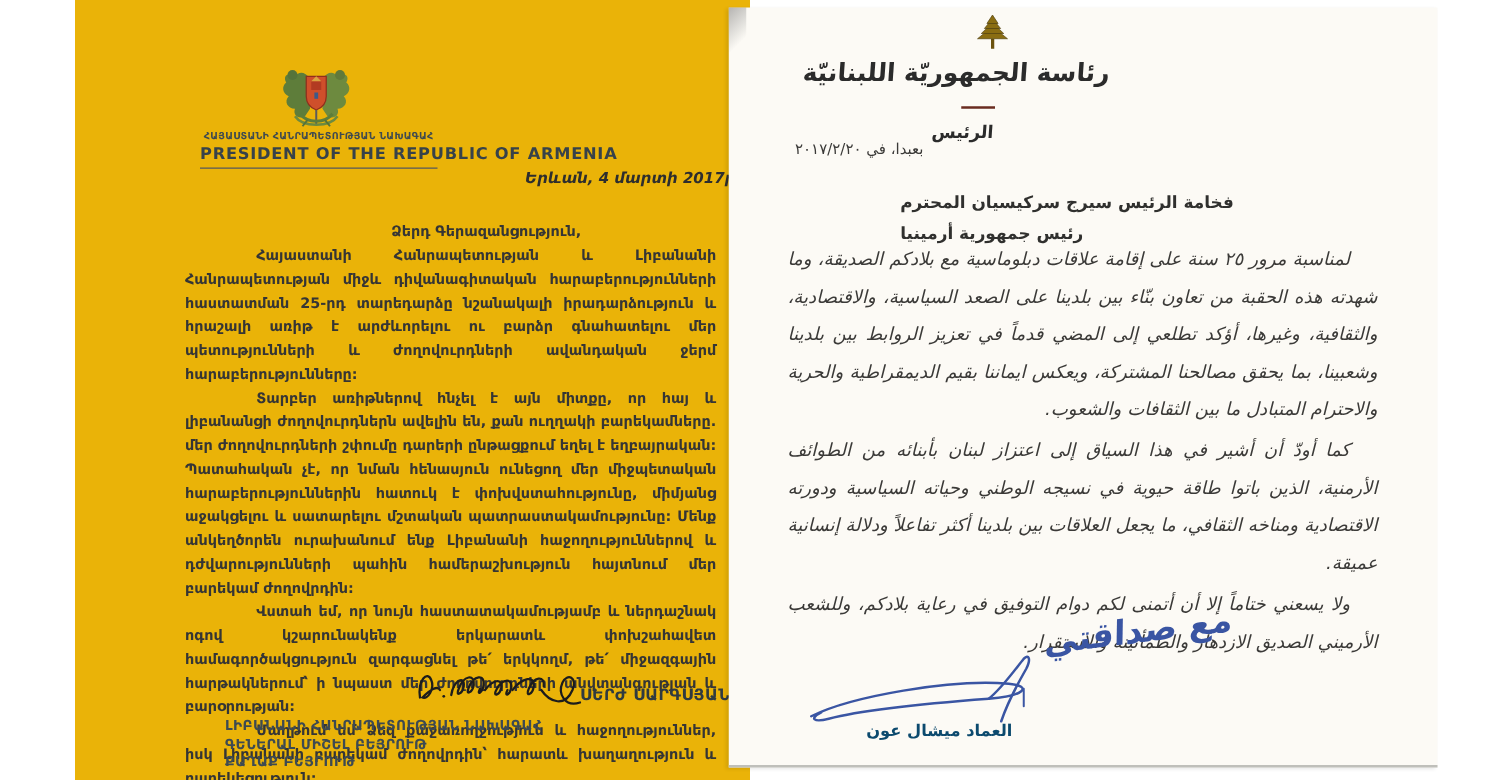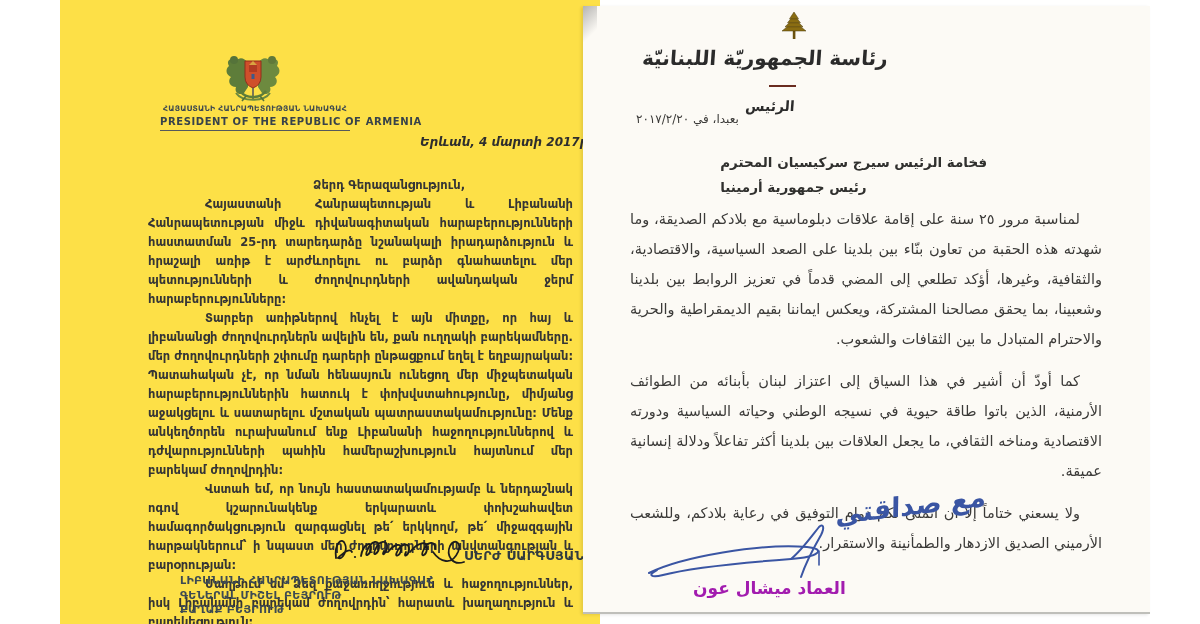--- a/index.html
+++ b/index.html
@@ -1,26 +1,26 @@
 <!DOCTYPE html>
 <html><head>
 <meta charset="utf-8">
 <style>
   html,body{margin:0;padding:0;}
   body{width:1200px;height:624px;overflow:hidden;background:#ffffff;
        font-family:"DejaVu Sans",sans-serif;}
   .canvas{position:relative;width:1200px;height:624px;background:#ffffff;}
 
   
-  .page-left{position:absolute;left:60px;top:0;width:540px;height:624px;background:#fde047;}
+  .page-left{position:absolute;left:60px;top:0;width:540px;height:624px;background:#eab308;}
   .arms{position:absolute;left:162px;top:47px;width:62px;height:58px;}
   .lh-text{position:absolute;left:100px;top:104px;width:190px;text-align:center;
            color:#3f4a50;font-weight:bold;padding-bottom:3px;border-bottom:1.5px solid #55595c;}
   .lh-text .hy{font-size:7.6px;letter-spacing:.25px;white-space:nowrap;}
-  .lh-text .en{font-size:10px;letter-spacing:.6px;white-space:nowrap;margin-top:3px;color:#37424a;}
+  .lh-text .en{font-size:13px;letter-spacing:.6px;white-space:nowrap;margin-top:3px;color:#37424a;}
   .date-line{position:absolute;left:360px;top:135px;font-size:12px;font-weight:bold;
              font-style:italic;color:#2e2e2e;white-space:nowrap;}
   .am-body{position:absolute;left:88px;top:176px;width:425px;font-size:11.5px;line-height:19px;
            color:#353535;font-weight:600;text-align:justify;}
   .am-body p{margin:0;text-indent:57px;}
   .am-body p.salutation{text-align:center;}
   .sig-left{position:absolute;left:270px;top:522px;width:142px;height:56px;}
   .sig-left-name{position:absolute;left:404px;top:512px;font-size:12.5px;font-weight:bold;
                  color:#2f3a40;letter-spacing:.5px;white-space:nowrap;margin-top:36px;}
   .addr{position:absolute;left:120px;top:574px;font-size:11px;font-weight:bold;color:#3d4a52;
@@ -35,25 +35,25 @@
   .calli{position:absolute;left:52px;top:40px;width:260px;text-align:center;font-size:20px;
          font-weight:bold;color:#2b2b2b;transform:skewX(-4deg);white-space:nowrap;}
   .calli-rule{position:absolute;left:186px;top:79px;width:27px;height:2px;background:#6a2c20;}
   .president{position:absolute;left:97px;top:92px;width:180px;text-align:center;font-size:14px;
              font-weight:bold;color:#2b2b2b;transform:skewX(-4deg);}
   .ar-date{position:absolute;left:53px;top:106px;font-size:12px;color:#3b3a38;white-space:nowrap;}
   .addressee{position:absolute;right:163px;top:144px;text-align:left;font-size:13.5px;
              font-weight:bold;color:#30302e;line-height:25px;white-space:nowrap;}
   .ar-body{position:absolute;left:47px;top:186px;width:472px;font-size:14.5px;line-height:30px;
            color:#3b3a38;text-align:justify;}
-  .ar-body p{margin:12px 0 3px 0;text-indent:22px;}
+  .ar-body p{margin:1px 0 3px 0;text-indent:22px;font-style:italic;}
   .hand-note{position:absolute;left:252px;top:484px;font-size:27px;color:#3a55a3;
              font-weight:bold;transform:rotate(-7deg) skewX(-8deg);white-space:nowrap;}
   .sig-right{position:absolute;left:58px;top:515px;width:220px;height:66px;}
-  .ar-name{position:absolute;left:110px;top:572px;font-size:17px;font-weight:bold;color:#a21caf;
+  .ar-name{position:absolute;left:110px;top:572px;font-size:13px;font-weight:bold;color:#0c4a6e;
            white-space:nowrap;}
 </style>
 </head>
 <body>
 
 <div class="canvas">
 
   <section class="page-left">
 
     <div class="arms">

